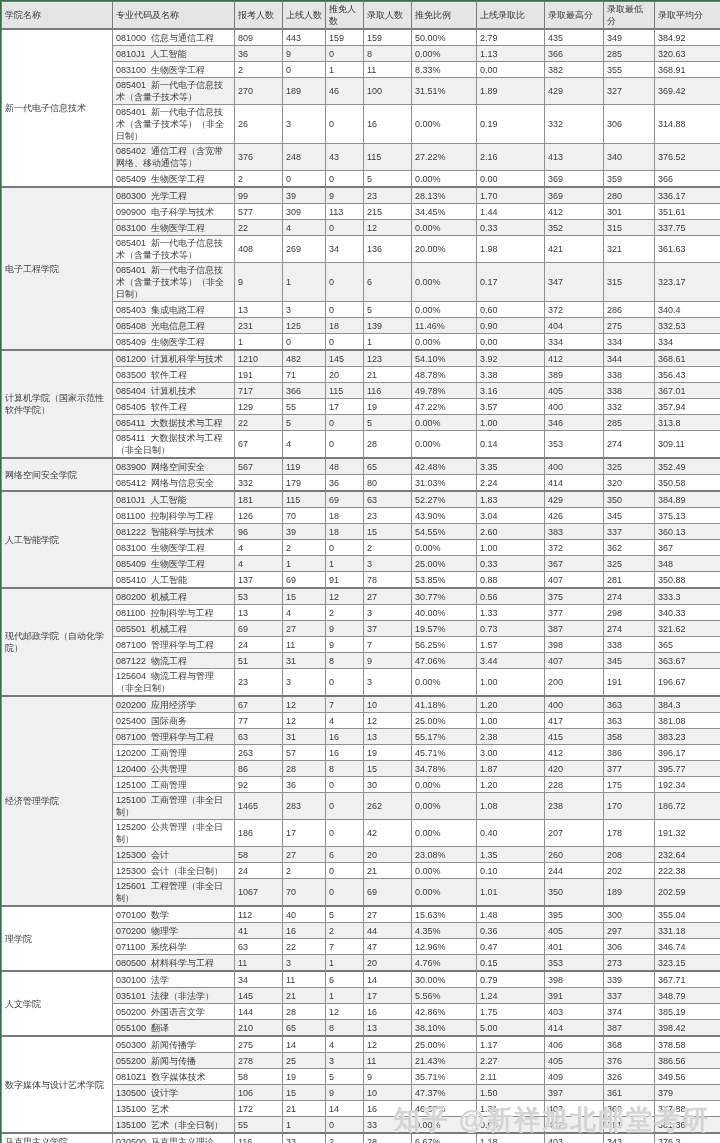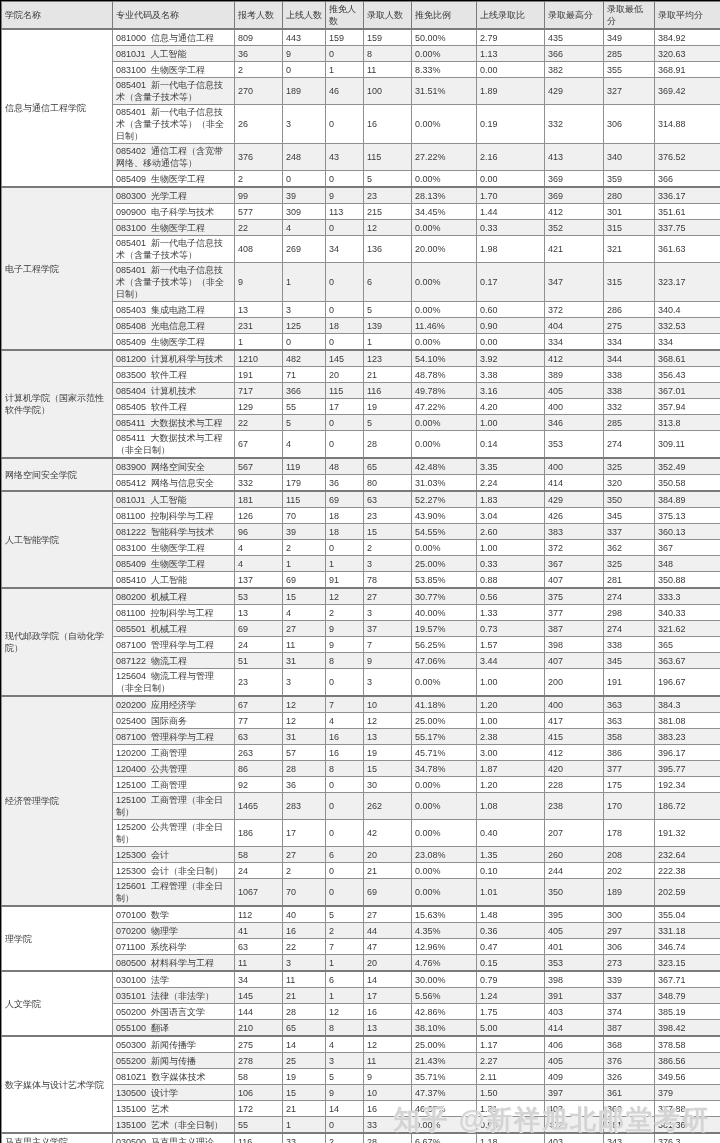--- a/index.html
+++ b/index.html
@@ -1,19 +1,19 @@
 <!DOCTYPE html>
 <html><head>
 <meta charset="utf-8">
 <style>
   html,body { margin:0; padding:0; background:#ffffff; }
   .page {
     position:relative;
     width:720px; height:1143px;
-    background:#000000;
+    background:#15803d;
     font-family:"Liberation Sans","DejaVu Sans",sans-serif;
     overflow:hidden;
   }
   table.adm {
     border-collapse:collapse;
     table-layout:fixed;
     width:718px;
     margin:1px 0 0 1px;
   }
   table.adm th, table.adm td {
@@ -79,21 +79,21 @@
           <th>录取人数</th>
           <th>推免比例</th>
           <th>上线录取比</th>
           <th>录取最高分</th>
           <th>录取最低分</th>
           <th>录取平均分</th>
         </tr>
     </thead>
     <tbody id="table-body">
         <tr class="group-first">
-          <td class="college" rowspan="7">信息与通信工程学院</td>
+          <td class="college" rowspan="7">新一代电子信息技术</td>
           <td><span class="code">081000</span><span>信息与通信工程</span></td>
           <td>809</td>
           <td>443</td>
           <td>159</td>
           <td>159</td>
           <td>50.00%</td>
           <td>2.79</td>
           <td>435</td>
           <td>349</td>
           <td>384.92</td>
@@ -304,21 +304,21 @@
           <td>338</td>
           <td>367.01</td>
         </tr>
         <tr>
           <td><span class="code">085405</span><span>软件工程</span></td>
           <td>129</td>
           <td>55</td>
           <td>17</td>
           <td>19</td>
           <td>47.22%</td>
-          <td>4.20</td>
+          <td>3.57</td>
           <td>400</td>
           <td>332</td>
           <td>357.94</td>
         </tr>
         <tr class="alt">
           <td><span class="code">085411</span><span>大数据技术与工程</span></td>
           <td>22</td>
           <td>5</td>
           <td>0</td>
           <td>5</td>

